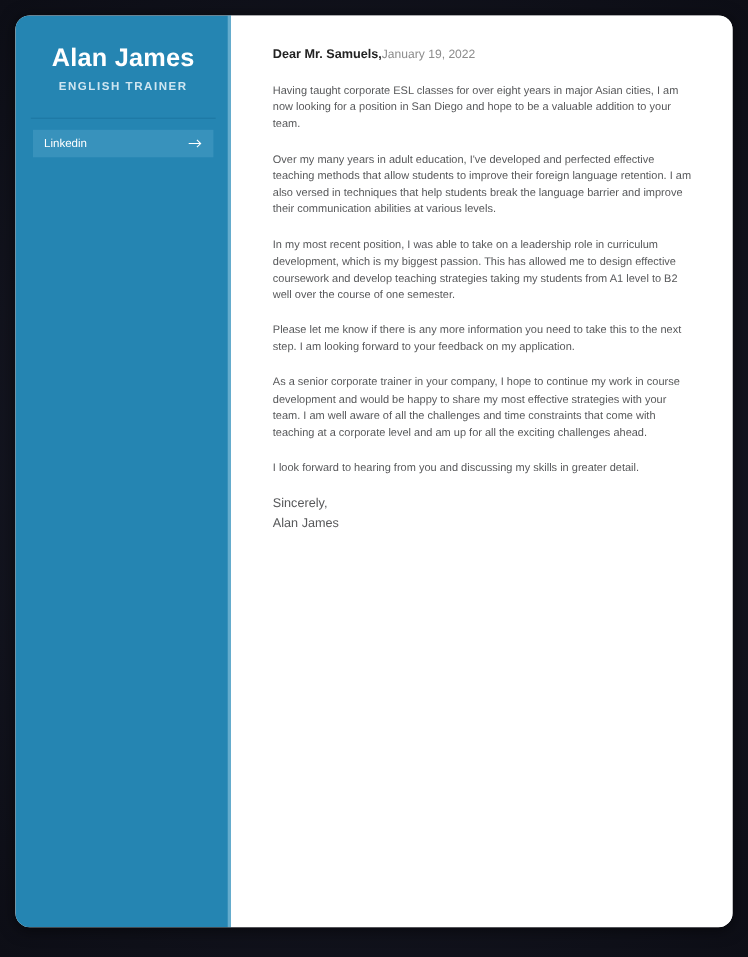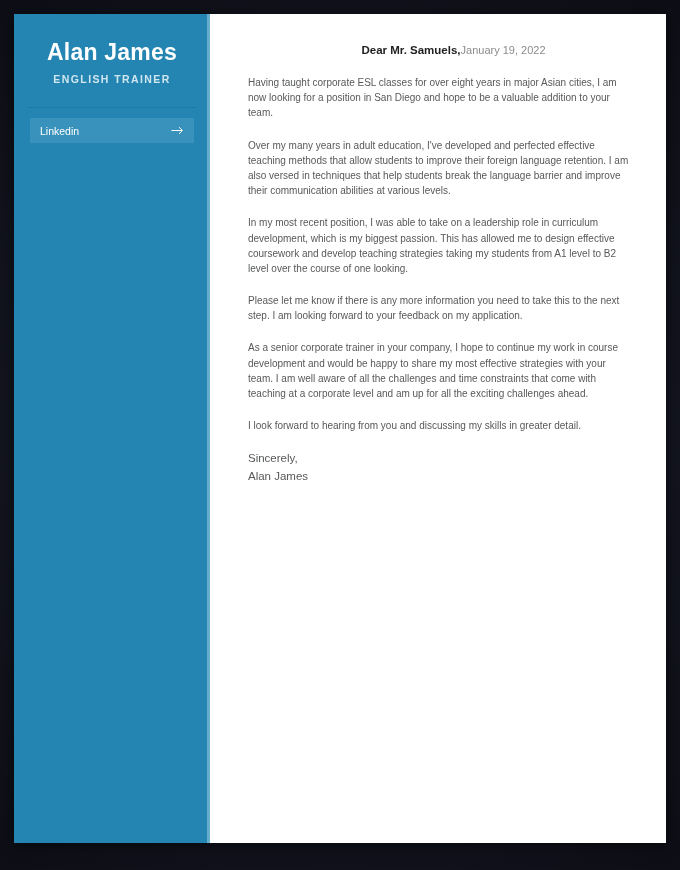--- a/index.html
+++ b/index.html
@@ -26,20 +26,21 @@
   .page {
     position: absolute;
     left: 14px;
     top: 14px;
     width: 652px;
     height: 829px;
     background: #ffffff;
     display: flex;
     box-shadow: 0 2px 14px rgba(0,0,0,0.55);
     overflow: hidden;
+    border-radius: 13px;
   }
 
   
   .sidebar {
     width: 196px;
     flex: 0 0 196px;
     background: #2585b2;
     position: relative;
     padding: 0 14px;
     box-sizing: border-box;
@@ -123,23 +124,22 @@
   .letter {
     flex: 1 1 auto;
     background: #ffffff;
     padding: 30px 36px 0 38px;
     box-sizing: border-box;
   }
 
   .letter-head {
     display: flex;
     align-items: baseline;
-    justify-content: center;
+    justify-content: flex-start;
     margin-bottom: 19px;
-    margin-left: 29px;
   }
   .salutation {
     font-size: 11.5px;
     font-weight: bold;
     color: #222222;
   }
   .letter-date {
     font-size: 11px;
     color: #8c8c8c;
   }
@@ -192,21 +192,21 @@
 
   <main class="letter">
 
     <div class="letter-head">
       <span class="salutation">Dear Mr. Samuels,</span>
       <span class="letter-date">January 19, 2022</span>
     </div>
 
     <p class="paragraph">Having taught corporate ESL classes for over eight years in major Asian cities, I am now looking for a position in San Diego and hope to be a valuable addition to your team.</p>
     <p class="paragraph">Over my many years in adult education, I've developed and perfected effective teaching methods that allow students to improve their foreign language retention. I am also versed in techniques that help students break the language barrier and improve their communication abilities at various levels.</p>
-    <p class="paragraph">In my most recent position, I was able to take on a leadership role in curriculum development, which is my biggest passion. This has allowed me to design effective coursework and develop teaching strategies taking my students from A1 level to B2 level over the course of one looking.</p>
+    <p class="paragraph">In my most recent position, I was able to take on a leadership role in curriculum development, which is my biggest passion. This has allowed me to design effective coursework and develop teaching strategies taking my students from A1 level to B2 well over the course of one semester.</p>
     <p class="paragraph">Please let me know if there is any more information you need to take this to the next step. I am looking forward to your feedback on my application.</p>
     <p class="paragraph"> As a senior corporate trainer in your company, I hope to continue my work in course development and would be happy to share my most effective strategies with your team. I am well aware of all the challenges and time constraints that come with teaching at a corporate level and am up for all the exciting challenges ahead.</p>
     <p class="paragraph">I look forward to hearing from you and discussing my skills in greater detail.</p>
 
     <p class="signature">Sincerely,</p>
     <p class="signature">Alan James</p>
 
   </main>
 
 </div>

